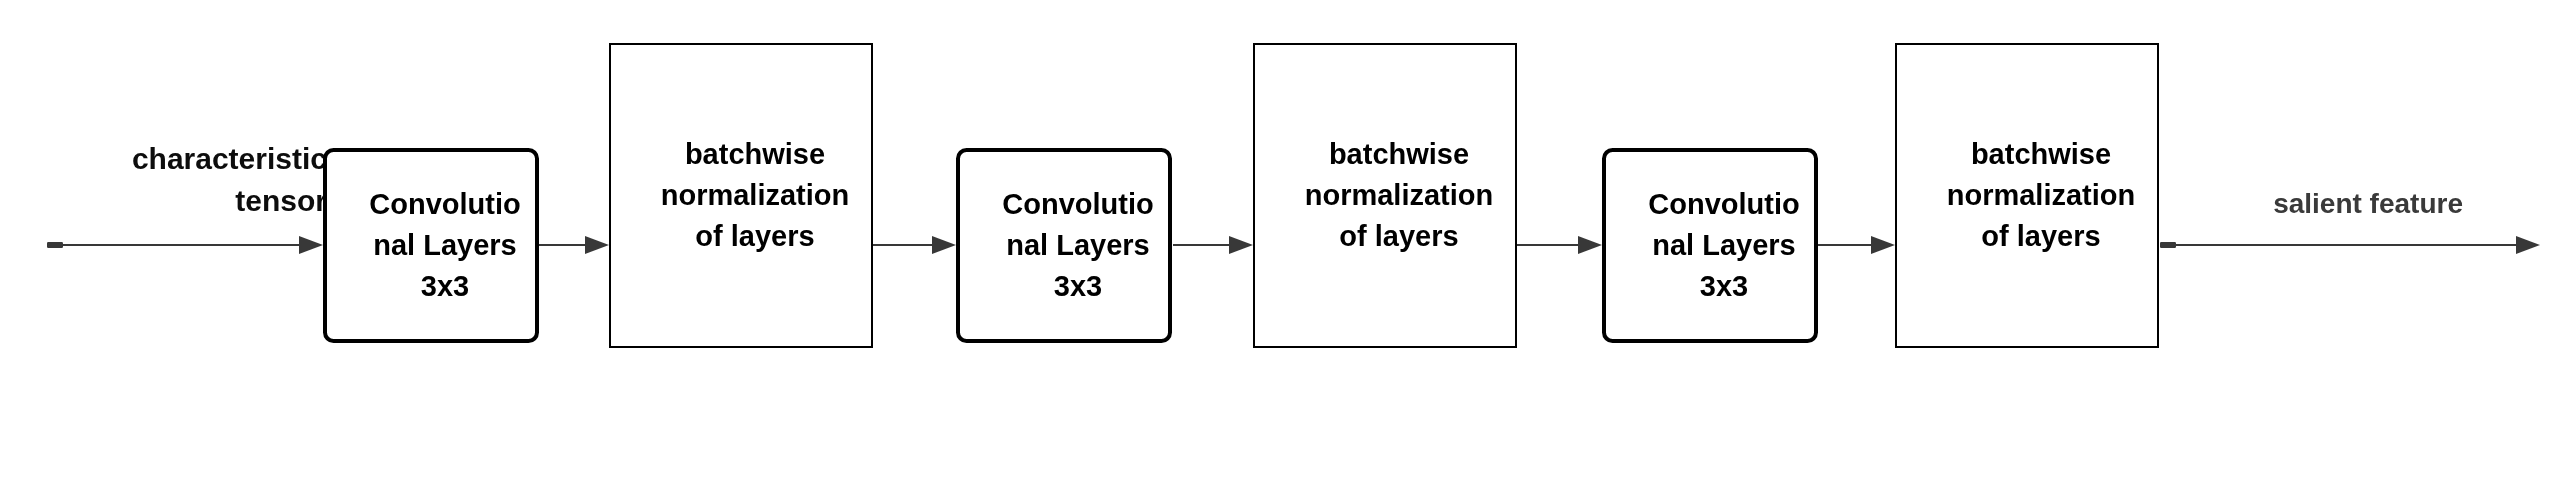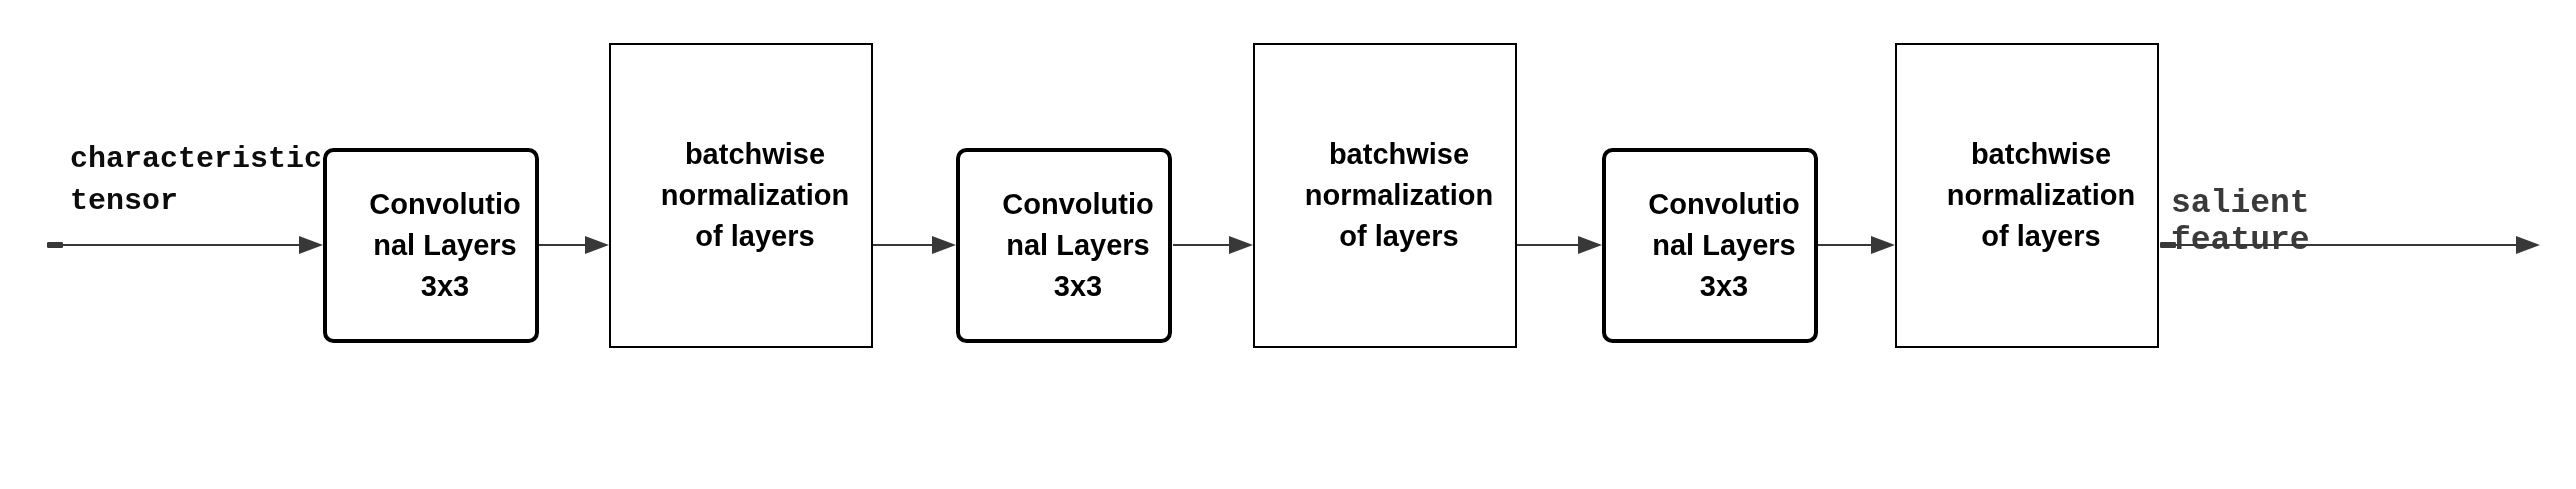--- a/index.html
+++ b/index.html
@@ -72,38 +72,37 @@
     position: absolute;
     left: 0;
     top: 6.4px;
     width: 16.4px;
     height: 5.3px;
     border-radius: 1.2px;
     background: var(--arrow, #383838);
   }
   .edge-label {
     position: absolute;
-    text-align: left;
+    text-align: right;
     font-weight: bold;
     white-space: pre-line;
-    font-family: Liberation Mono, monospace;
   }
   .edge-label.input {
     left: 70px;
     top: 138px;
     width: 257px;
     font-size: 30px;
     line-height: 42px;
     color: var(--input-label-text, #0d0d0d);
   }
   .edge-label.output {
     left: 2171px;
     top: 185px;
     width: 292px;
-    font-size: 33px;
+    font-size: 28px;
     line-height: 37px;
     color: var(--output-label-text, #3a3a3a);
   }
 </style>
 </head>
 <body>
 
 <div class="canvas">
 
   <div class="edge-label input">characteristic

